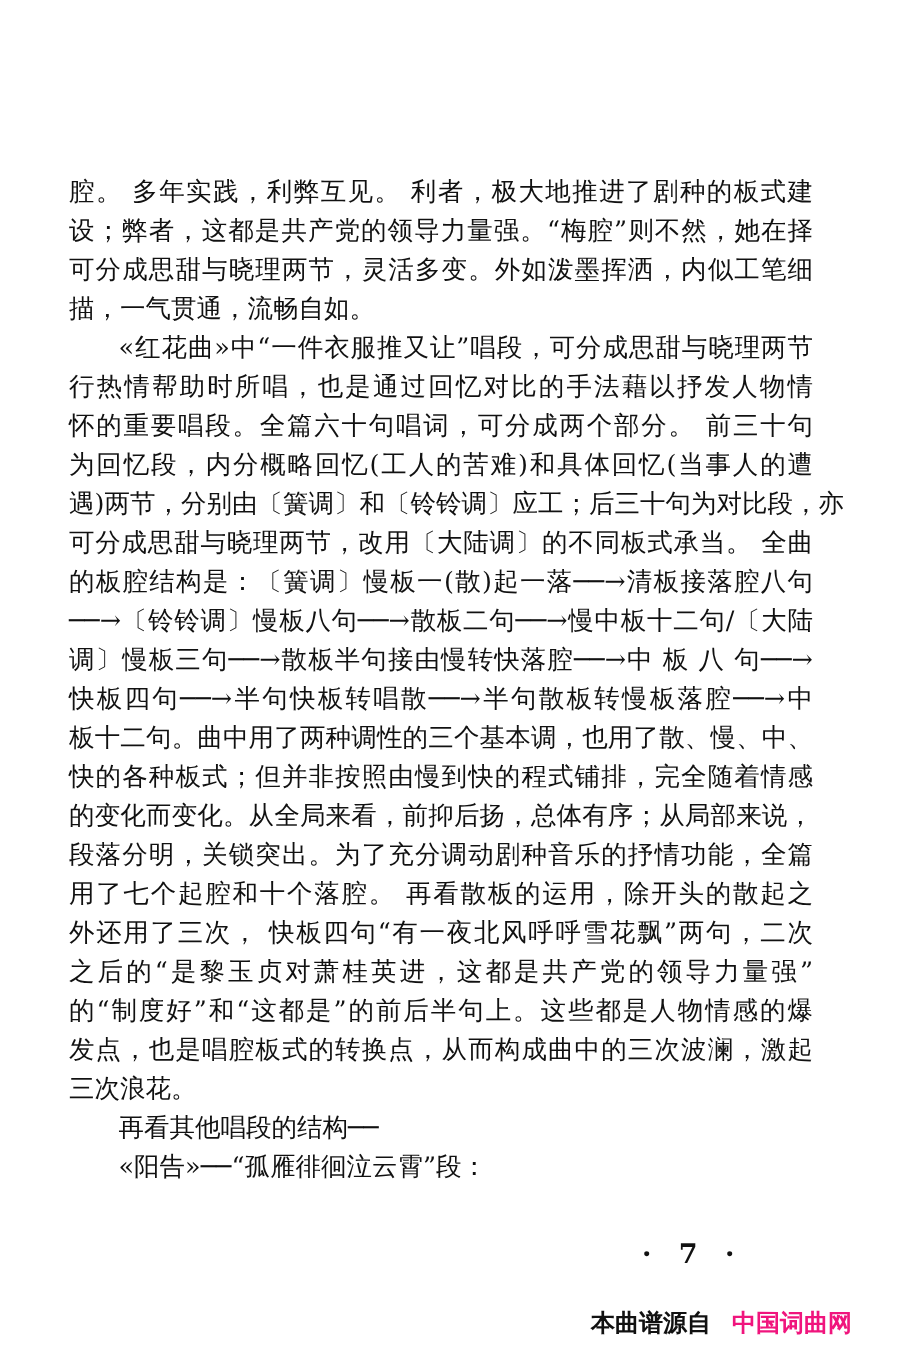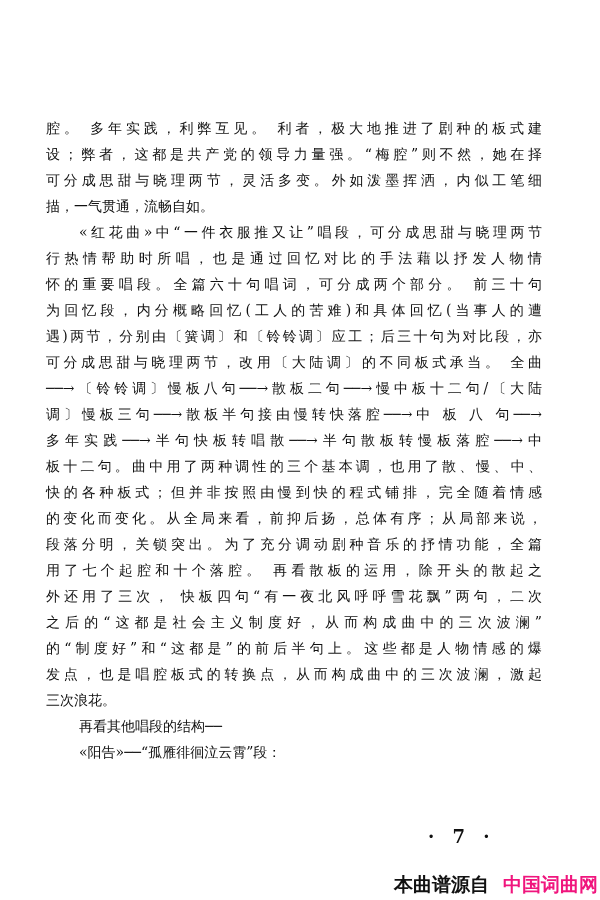--- a/index.html
+++ b/index.html
@@ -4,60 +4,61 @@
 <style>
   html, body { margin: 0; padding: 0; }
   body {
     width: 600px; height: 900px; background: #ffffff; position: relative; overflow: hidden;
     font-family: "DejaVu Serif", "Liberation Serif", serif; color: #111111;
   }
   .page-body {
     position: absolute; left: 46px; top: 115px; width: 496px;
   }
   .line {
-    height: 26px; line-height: 26px; font-size: 14px; white-space: nowrap;
+    height: 26px; line-height: 26px; font-size: 17px; white-space: nowrap;
     text-align: justify; text-align-last: justify; letter-spacing: 0px;
   }
   .line.last { text-align-last: left; }
   .line.indent { padding-left: 33px; }
   .page-number {
     position: absolute; left: 428px; top: 826px; font-size: 18px; font-weight: bold;
     font-family: "DejaVu Serif", serif; letter-spacing: 6px;
   }
   .footer {
-    position: absolute; left: 394px; top: 872px; font-size: 19px; font-weight: bold;
+    position: absolute; left: 394px; top: 872px; font-size: 16px; font-weight: bold;
     font-family: "DejaVu Sans", sans-serif; white-space: nowrap;
   }
   .footer .src { color: #111111; }
   .footer .site { color: #f0157d; margin-left: 14px; }
 </style>
 </head>
 <body>
 
 <div class="page-body" id="page-body">
     <div class="line">腔。 多年实践，利弊互见。 利者，极大地推进了剧种的板式建</div>
     <div class="line">设；弊者，这都是共产党的领导力量强。“梅腔”则不然，她在择</div>
     <div class="line">可分成思甜与晓理两节，灵活多变。外如泼墨挥洒，内似工笔细</div>
     <div class="line last">描，一气贯通，流畅自如。</div>
     <div class="line indent">«红花曲»中“一件衣服推又让”唱段，可分成思甜与晓理两节</div>
     <div class="line">行热情帮助时所唱，也是通过回忆对比的手法藉以抒发人物情</div>
     <div class="line">怀的重要唱段。全篇六十句唱词，可分成两个部分。 前三十句</div>
     <div class="line">为回忆段，内分概略回忆(工人的苦难)和具体回忆(当事人的遭</div>
     <div class="line">遇)两节，分别由〔簧调〕和〔铃铃调〕应工；后三十句为对比段，亦</div>
     <div class="line">可分成思甜与晓理两节，改用〔大陆调〕的不同板式承当。 全曲</div>
+    <div class="line">的板腔结构是：〔簧调〕慢板一(散)起一落──→清板接落腔八句</div>
     <div class="line">──→〔铃铃调〕慢板八句──→散板二句──→慢中板十二句/〔大陆</div>
     <div class="line">调〕慢板三句──→散板半句接由慢转快落腔──→中 板 八 句──→</div>
-    <div class="line">多年实践──→半句快板转唱散──→半句散板转慢板落腔──→中</div>
+    <div class="line">快板四句──→半句快板转唱散──→半句散板转慢板落腔──→中</div>
     <div class="line">板十二句。曲中用了两种调性的三个基本调，也用了散、慢、中、</div>
     <div class="line">快的各种板式；但并非按照由慢到快的程式铺排，完全随着情感</div>
     <div class="line">的变化而变化。从全局来看，前抑后扬，总体有序；从局部来说，</div>
     <div class="line">段落分明，关锁突出。为了充分调动剧种音乐的抒情功能，全篇</div>
     <div class="line">用了七个起腔和十个落腔。 再看散板的运用，除开头的散起之</div>
     <div class="line">外还用了三次， 快板四句“有一夜北风呼呼雪花飘”两句，二次</div>
-    <div class="line">之后的“这都是社会主义制度好，从而构成曲中的三次波澜”</div>
+    <div class="line">之后的“是黎玉贞对萧桂英进，这都是共产党的领导力量强”</div>
     <div class="line">的“制度好”和“这都是”的前后半句上。这些都是人物情感的爆</div>
     <div class="line">发点，也是唱腔板式的转换点，从而构成曲中的三次波澜，激起</div>
     <div class="line last">三次浪花。</div>
     <div class="line indent last">再看其他唱段的结构──</div>
     <div class="line indent last">«阳告»──“孤雁徘徊泣云霄”段：</div>
   </div>
 
 <div class="page-number">· 7 ·</div>
 
 <div class="footer">

